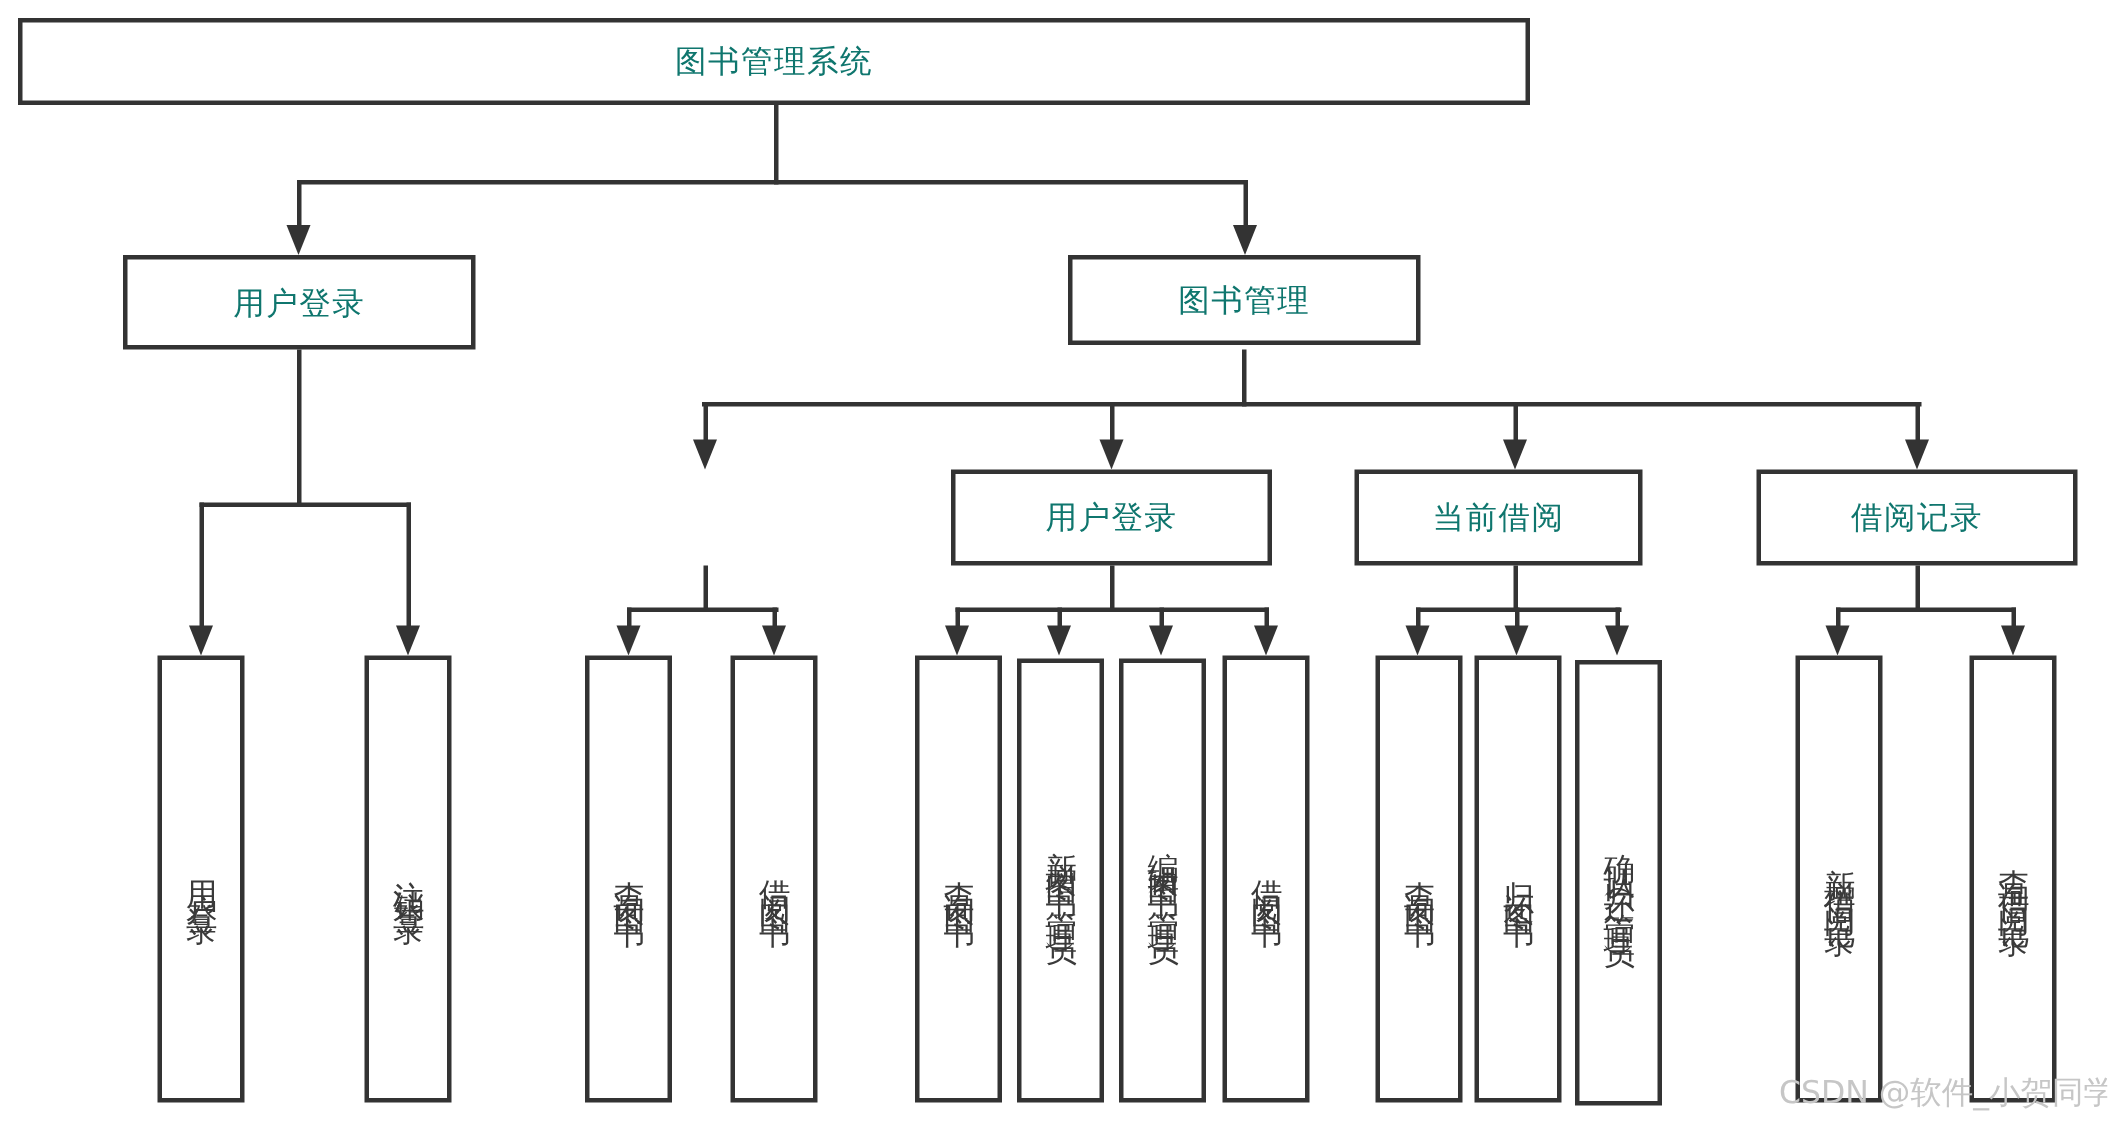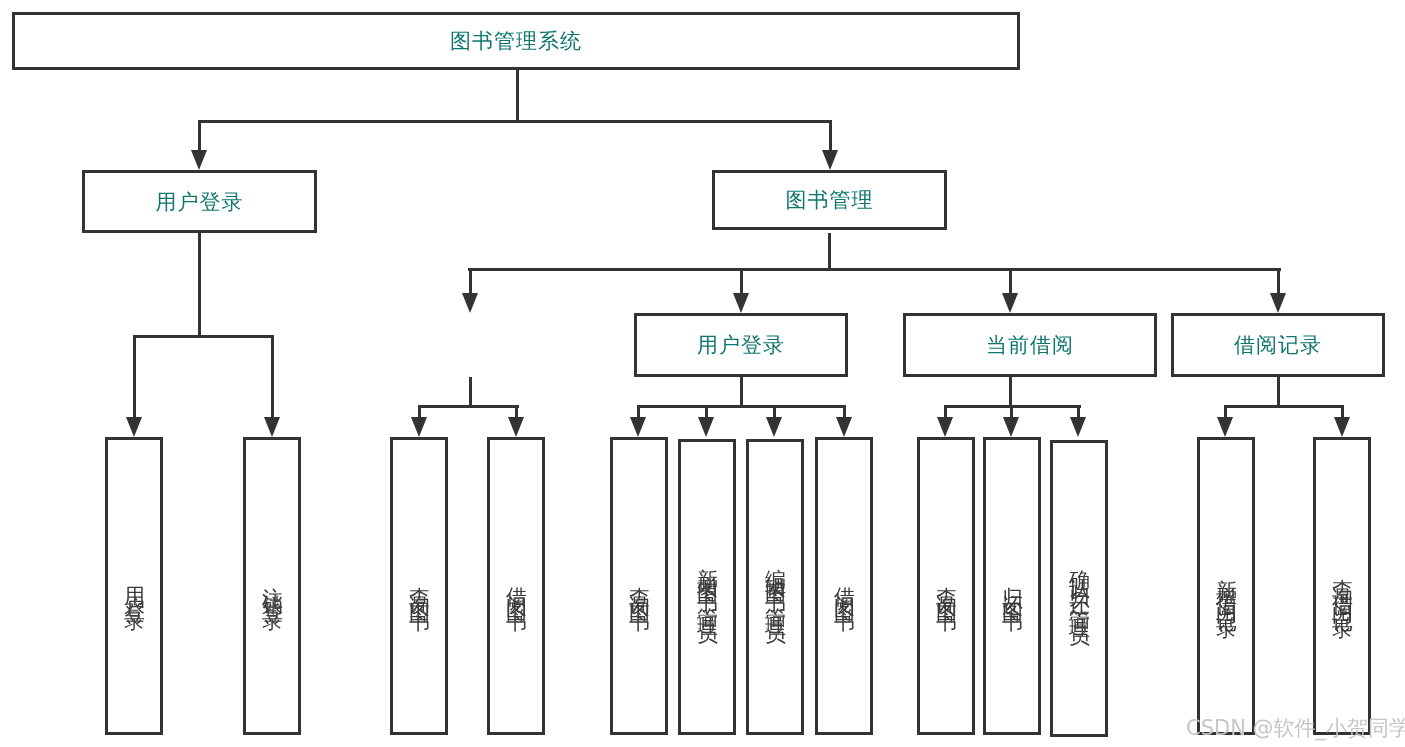--- a/index.html
+++ b/index.html
@@ -94,21 +94,21 @@
   <div class="ln" style="left:740px; top:268px; width:3px; height:27px;"></div>
   <div class="ah" style="left:733px; top:293px;"></div>
   <div class="ln" style="left:1009px; top:268px; width:3px; height:27px;"></div>
   <div class="ah" style="left:1002px; top:293px;"></div>
   <div class="ln" style="left:1277px; top:268px; width:3px; height:27px;"></div>
   <div class="ah" style="left:1270px; top:293px;"></div>
 
   <div class="box hbox" style="left:634px; top:313px; width:214px; height:64px;">
     <span>用户登录</span>
   </div>
-  <div class="box hbox" style="left:903px; top:313px; width:254px; height:64px;">
+  <div class="box hbox" style="left:903px; top:313px; width:192px; height:64px;">
     <span>当前借阅</span>
   </div>
   <div class="box hbox" style="left:1171px; top:313px; width:214px; height:64px;">
     <span>借阅记录</span>
   </div>
 
   <div class="ln" style="left:469px; top:377px; width:3px; height:31px;"></div>
   <div class="ln" style="left:418px; top:405px; width:101px; height:3px;"></div>
   <div class="ln" style="left:418px; top:405px; width:3px; height:14px;"></div>
   <div class="ah" style="left:411px; top:417px;"></div>

